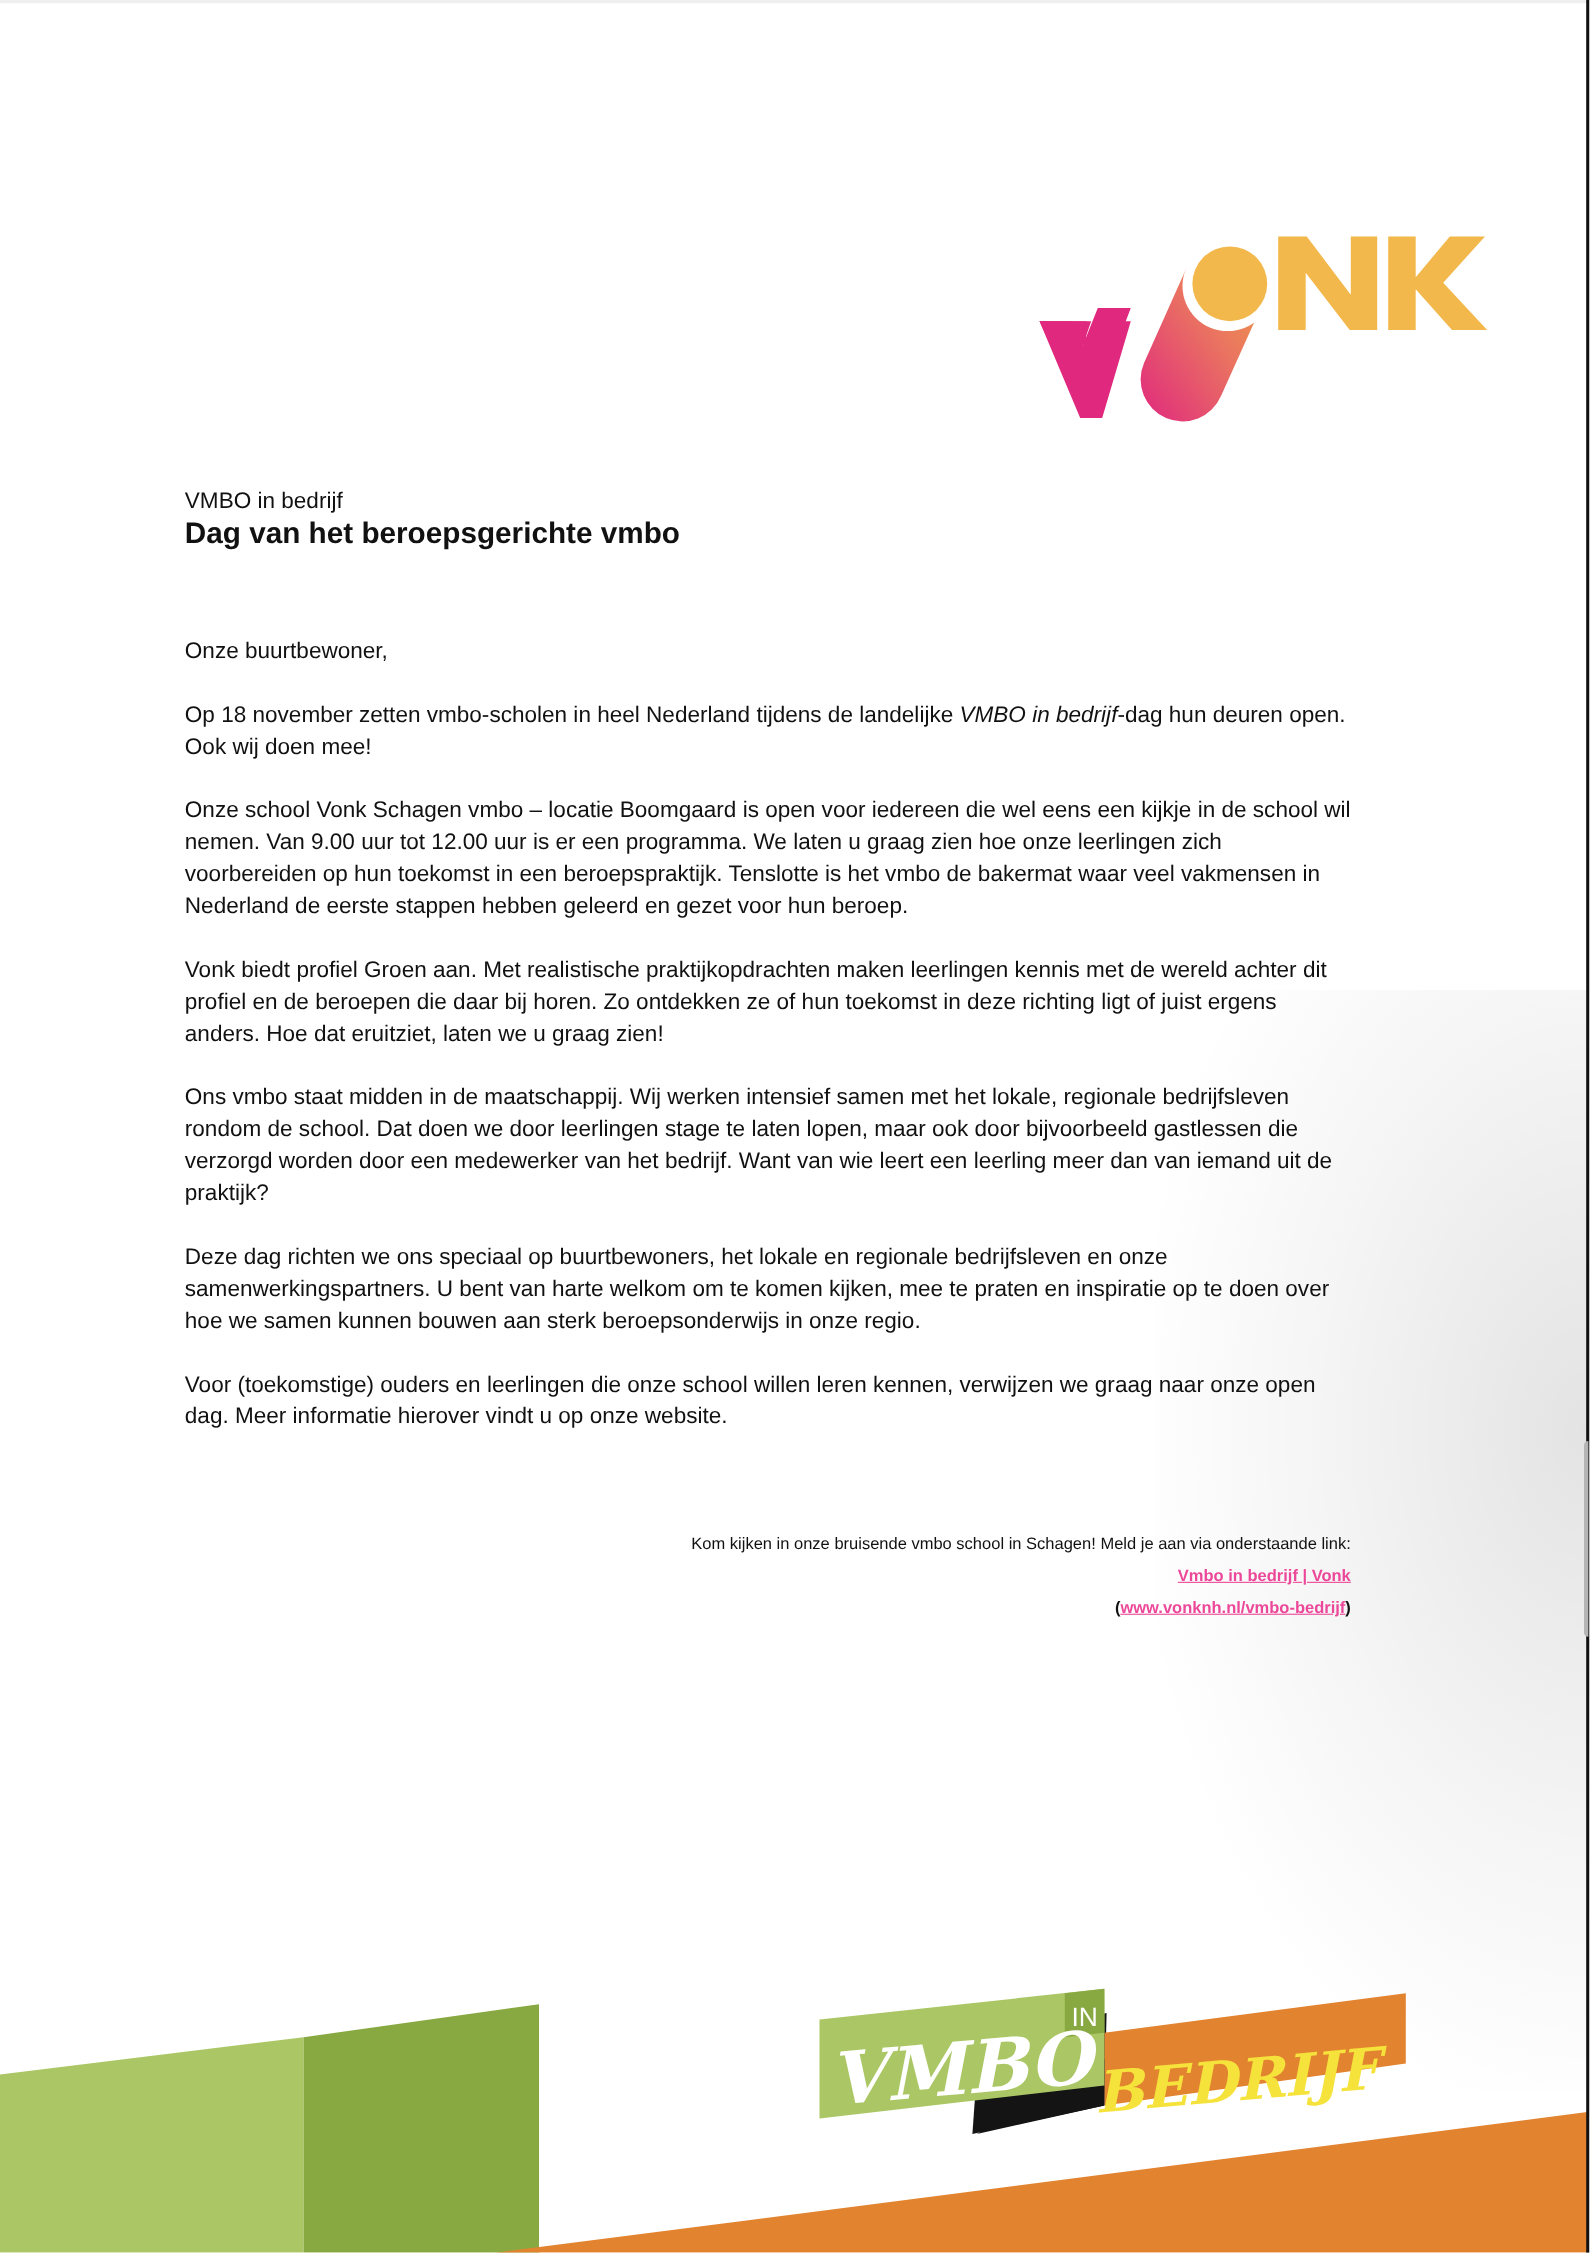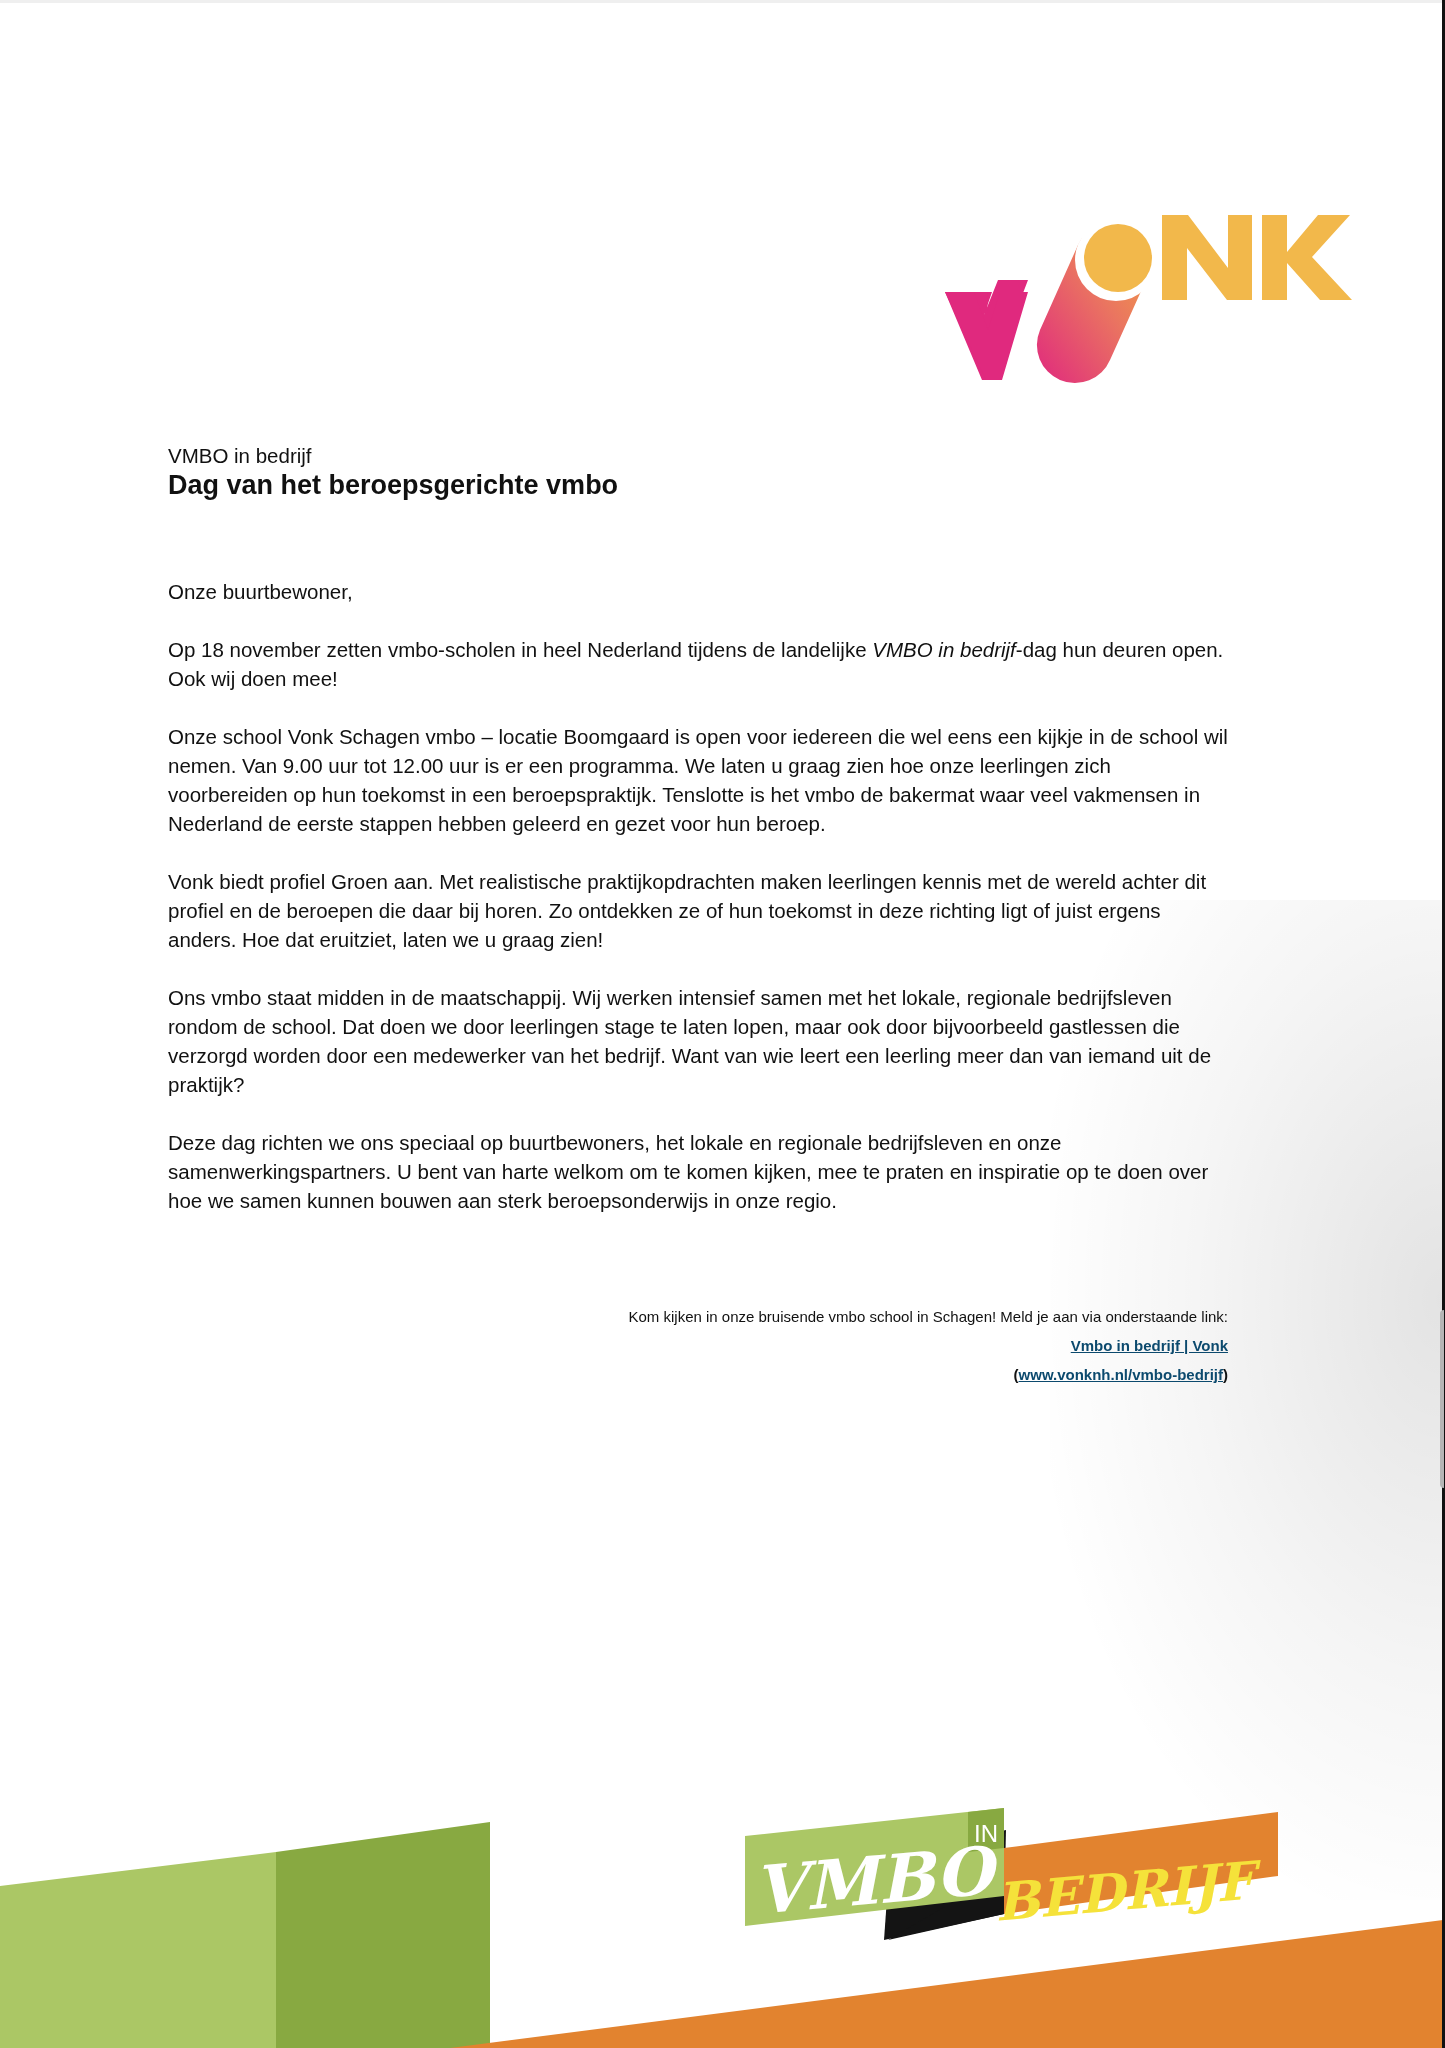--- a/index.html
+++ b/index.html
@@ -19,21 +19,21 @@
       background: #b5b5b5; border-radius: 4px 0 0 4px;
     }
     .logo { position: absolute; left: 940px; top: 200px; width: 420px; height: 185px; }
     .content { position: absolute; left: 168px; top: 443px; width: 1060px; }
     .kicker { font-size: 20.5px; line-height: 26px; margin: 0; }
     .title { font-size: 27px; font-weight: bold; line-height: 32px; margin: 0; }
     .greeting { font-size: 20.5px; margin: 76px 0 0 0; line-height: 29px; }
     .para { font-size: 20.5px; line-height: 29px; margin: 29px 0 0 0; }
     .para-first { margin-top: 29px; }
     .cta { font-size: 15px; line-height: 29px; margin: 87px 0 5px 0; text-align: right; }
-    .link { color: #0c4a6e; font-weight: bold; text-decoration: underline; }
+    .link { color: #ec4899; font-weight: bold; text-decoration: underline; }
     .footer { position: absolute; left: 0; top: 1790px; width: 1443px; height: 258px; }
   </style>
 </head>
 <body>
 
 <div class="topline"></div>
 <div class="shade"></div>
 
 <svg class="logo" viewBox="0 0 420 185">
   <defs>
@@ -62,20 +62,21 @@
   <h1 class="title">Dag van het beroepsgerichte vmbo</h1>
 
   <p class="greeting">Onze buurtbewoner,</p>
 
   <p class="para para-first"><span>Op 18 november zetten vmbo-scholen in heel Nederland tijdens de landelijke </span><em>VMBO in bedrijf</em><span>-dag hun deuren open. Ook wij doen mee!</span><br></p>
 
   <p class="para">Onze school Vonk Schagen vmbo – locatie Boomgaard is open voor iedereen die wel eens een kijkje in de school wil nemen. Van 9.00 uur tot 12.00 uur is er een programma. We laten u graag zien hoe onze leerlingen zich voorbereiden op hun toekomst in een beroepspraktijk. Tenslotte is het vmbo de bakermat waar veel vakmensen in Nederland de eerste stappen hebben geleerd en gezet voor hun beroep.</p>
   <p class="para">Vonk biedt profiel Groen aan. Met realistische praktijkopdrachten maken leerlingen kennis met de wereld achter dit profiel en de beroepen die daar bij horen. Zo ontdekken ze of hun toekomst in deze richting ligt of juist ergens anders. Hoe dat eruitziet, laten we u graag zien!</p>
   <p class="para">Ons vmbo staat midden in de maatschappij. Wij werken intensief samen met het lokale, regionale bedrijfsleven rondom de school. Dat doen we door leerlingen stage te laten lopen, maar ook door bijvoorbeeld gastlessen die verzorgd worden door een medewerker van het bedrijf. Want van wie leert een leerling meer dan van iemand uit de praktijk?</p>
   <p class="para">Deze dag richten we ons speciaal op buurtbewoners, het lokale en regionale bedrijfsleven en onze samenwerkingspartners. U bent van harte welkom om te komen kijken, mee te praten en inspiratie op te doen over hoe we samen kunnen bouwen aan sterk beroepsonderwijs in onze regio.</p>
+  <p class="para">Voor (toekomstige) ouders en leerlingen die onze school willen leren kennen, verwijzen we graag naar onze open dag. Meer informatie hierover vindt u op onze website.</p>
 
   <p class="cta">
     <span>Kom kijken in onze bruisende vmbo school in Schagen! Meld je aan via onderstaande link:</span><br>
     <a class="link" href="#">Vmbo in bedrijf | Vonk</a><br>
     <b>(</b><a class="link" href="#">www.vonknh.nl/vmbo-bedrijf</a><b>)</b>
   </p>
 </div>
 
 <svg class="footer" viewBox="0 0 1443 258">
 

